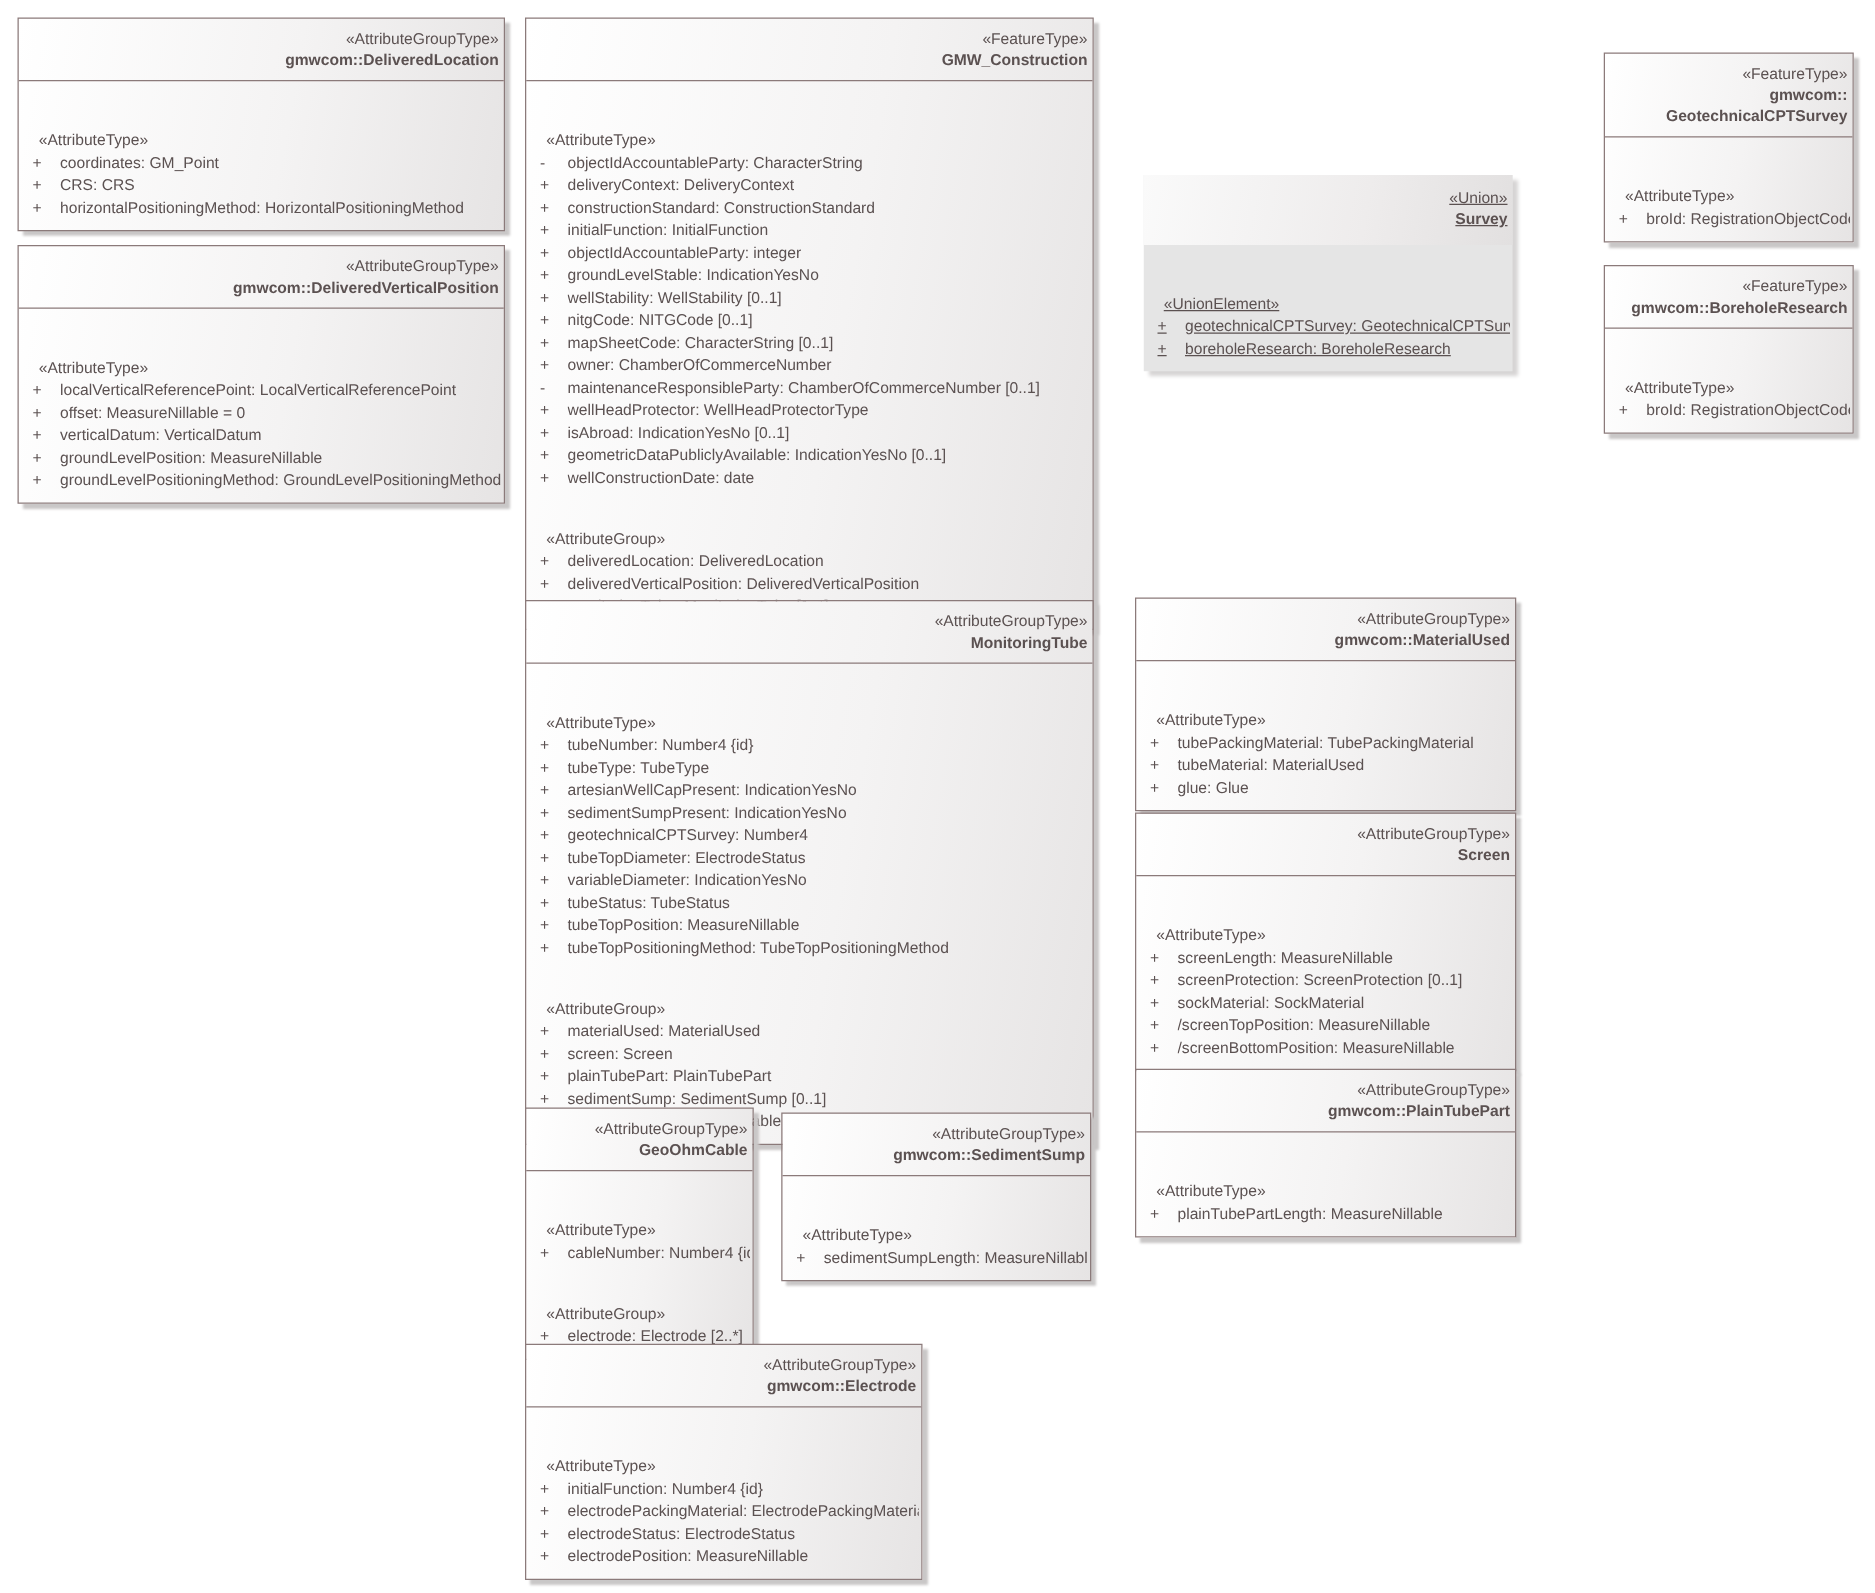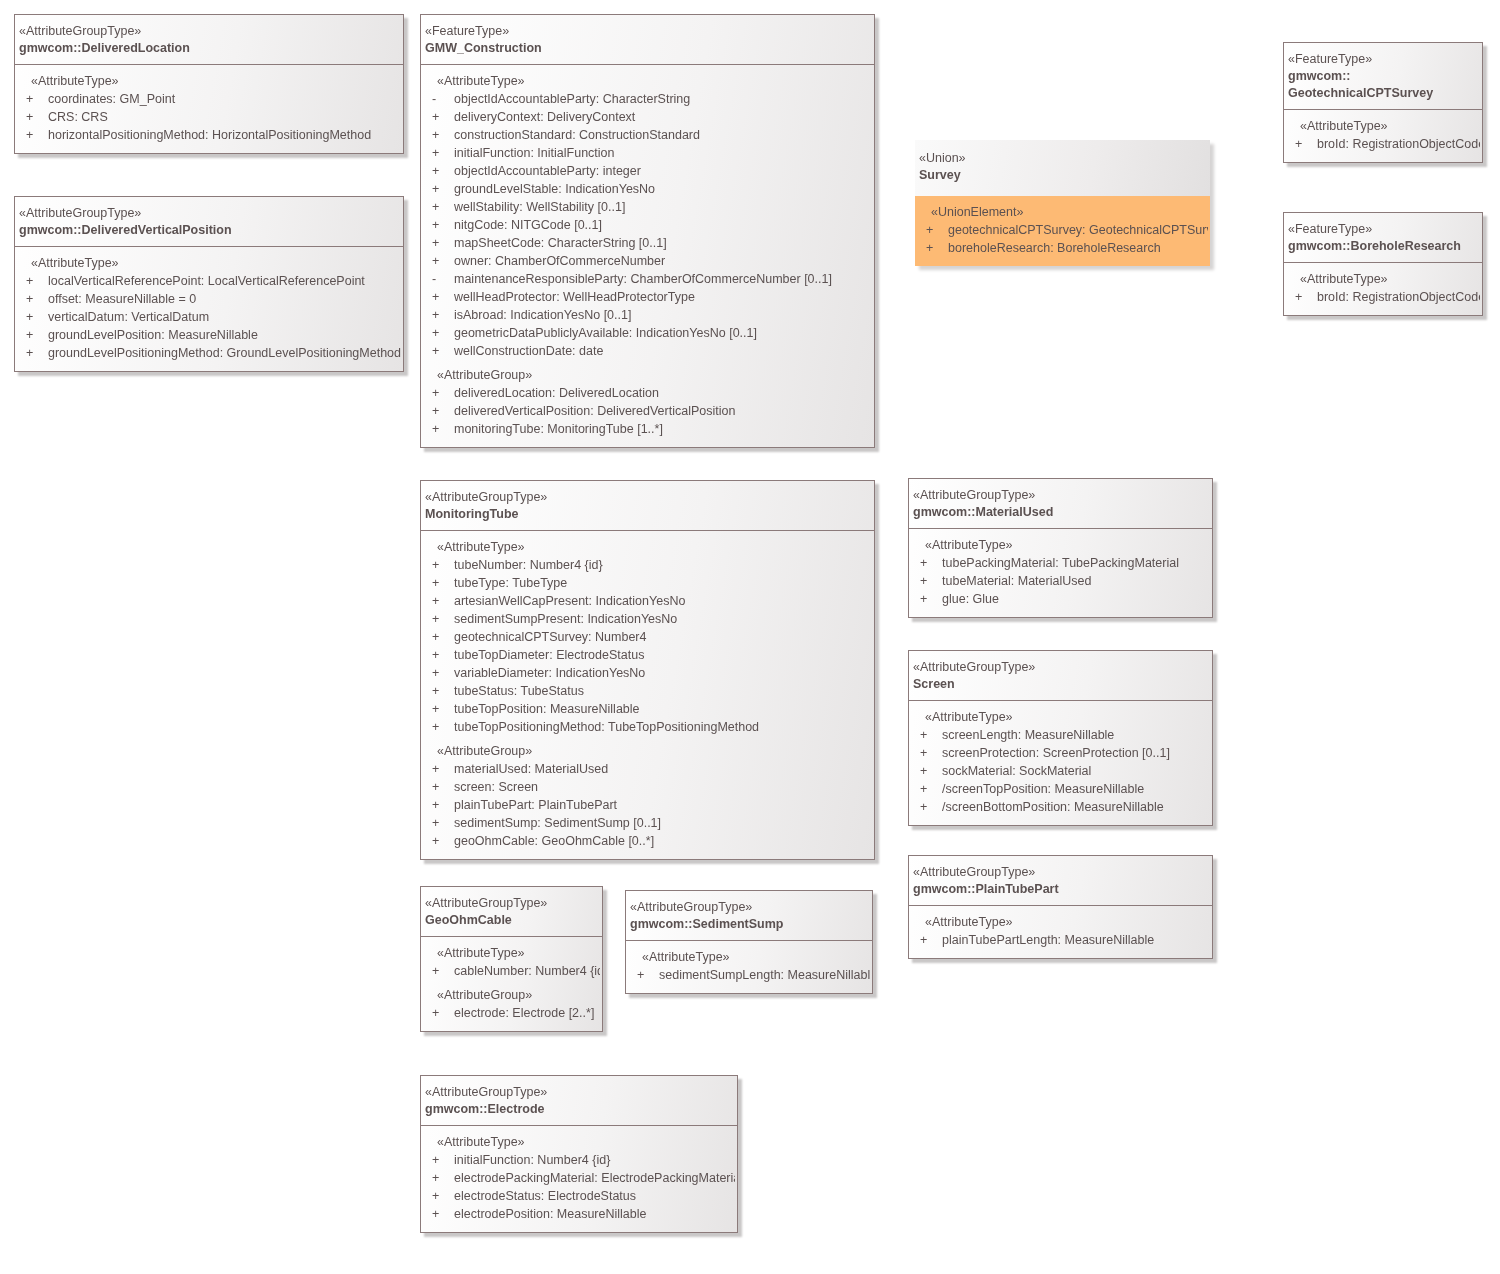--- a/index.html
+++ b/index.html
@@ -14,38 +14,39 @@
   }
   .uml-box{
     position:absolute;
     border:1px solid #8b7a7a;
     background:linear-gradient(100deg,#ffffff 0%,#f4f3f3 55%,#e6e4e4 100%);
     box-shadow:4px 4px 2px #c9c7c7;
     box-sizing:border-box;
   }
   .uml-box.plain{
     border:none;
-    background:#fdba74;
+    background:#e5e5e5;
     box-shadow:4px 4px 3px #d6d4d4;
+    text-decoration:underline;
   }
   .uml-header{
-    text-align:left;
+    text-align:right;
     padding:8px 4px 7px 4px;
     border-bottom:1px solid #8b7a7a;
     line-height:17px;
   }
   .uml-box.plain .uml-header{
     border-bottom:none;
     background:linear-gradient(100deg,#fafafa 0%,#eeecec 60%,#e2e0e0 100%);
     padding:10px 4px 12px 4px;
   }
   .uml-stereotype{font-weight:normal;}
   .uml-classname{font-weight:bold;}
   .uml-body{padding:7px 2px 9px 2px;}
-  .uml-section{margin-bottom:6px;}
+  .uml-section{margin-bottom:6px;margin-top:31px;}
   .uml-section:last-child{margin-bottom:0;}
   .section-label{
     padding-left:14px;
     line-height:18px;
     white-space:nowrap;
   }
   .attr-row{
     display:flex;
     line-height:18px;
     align-items:baseline;

